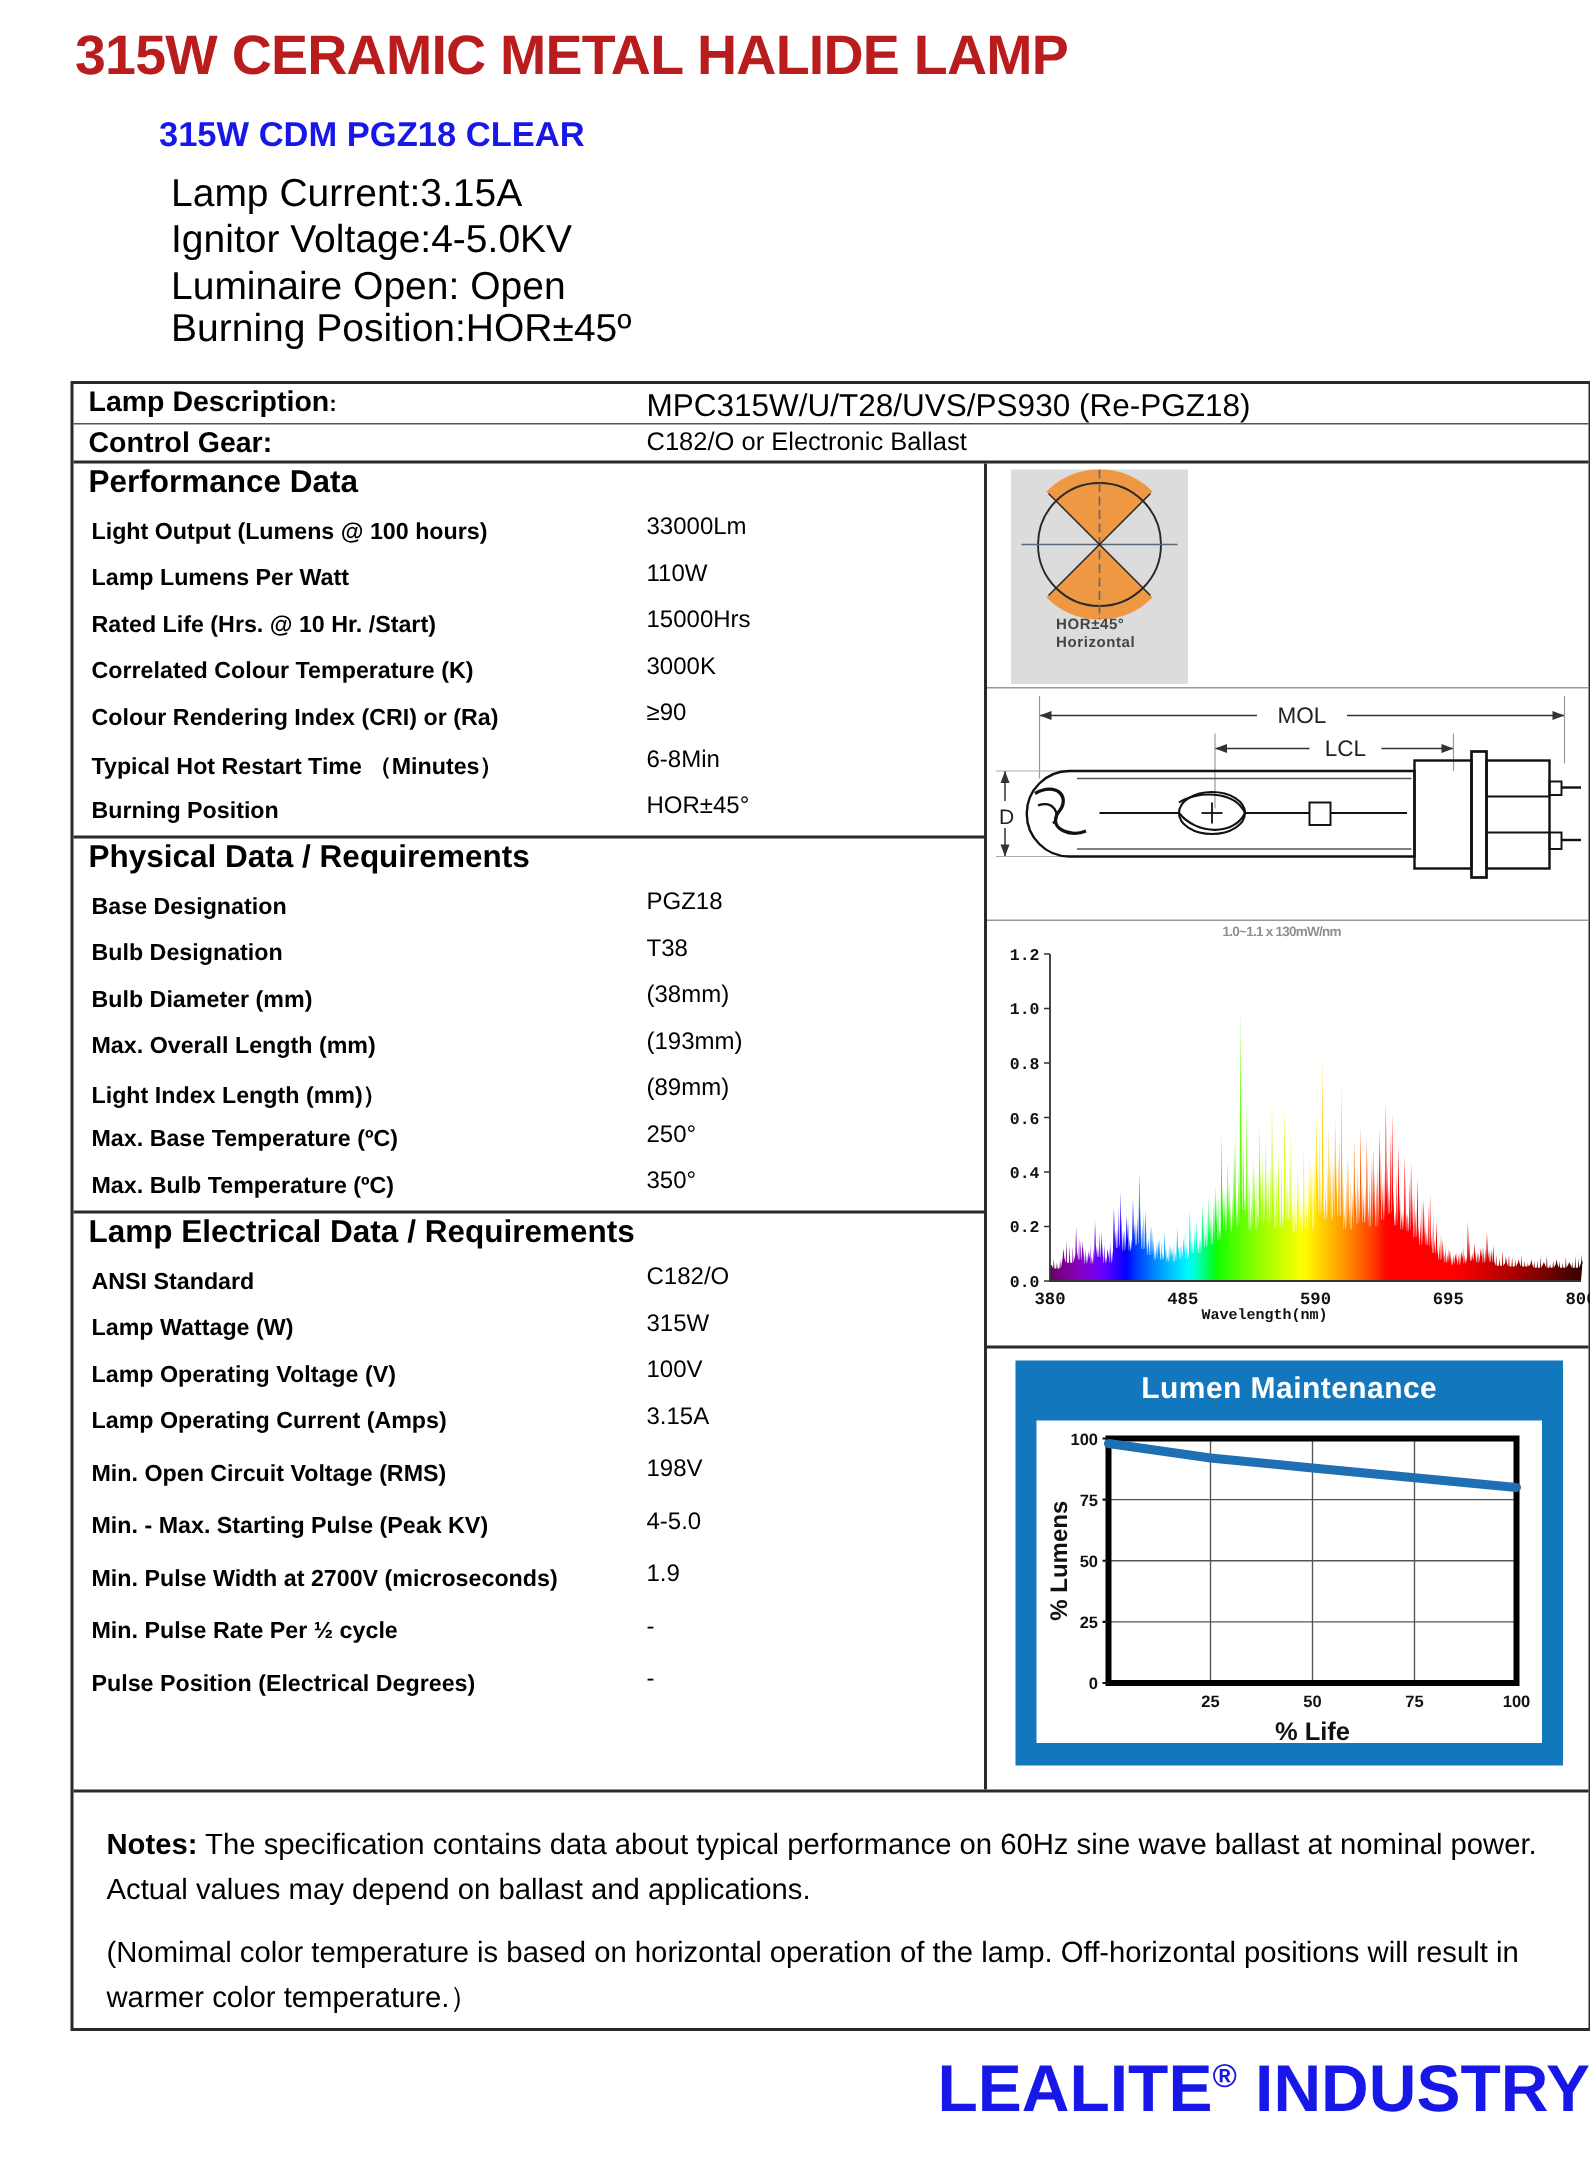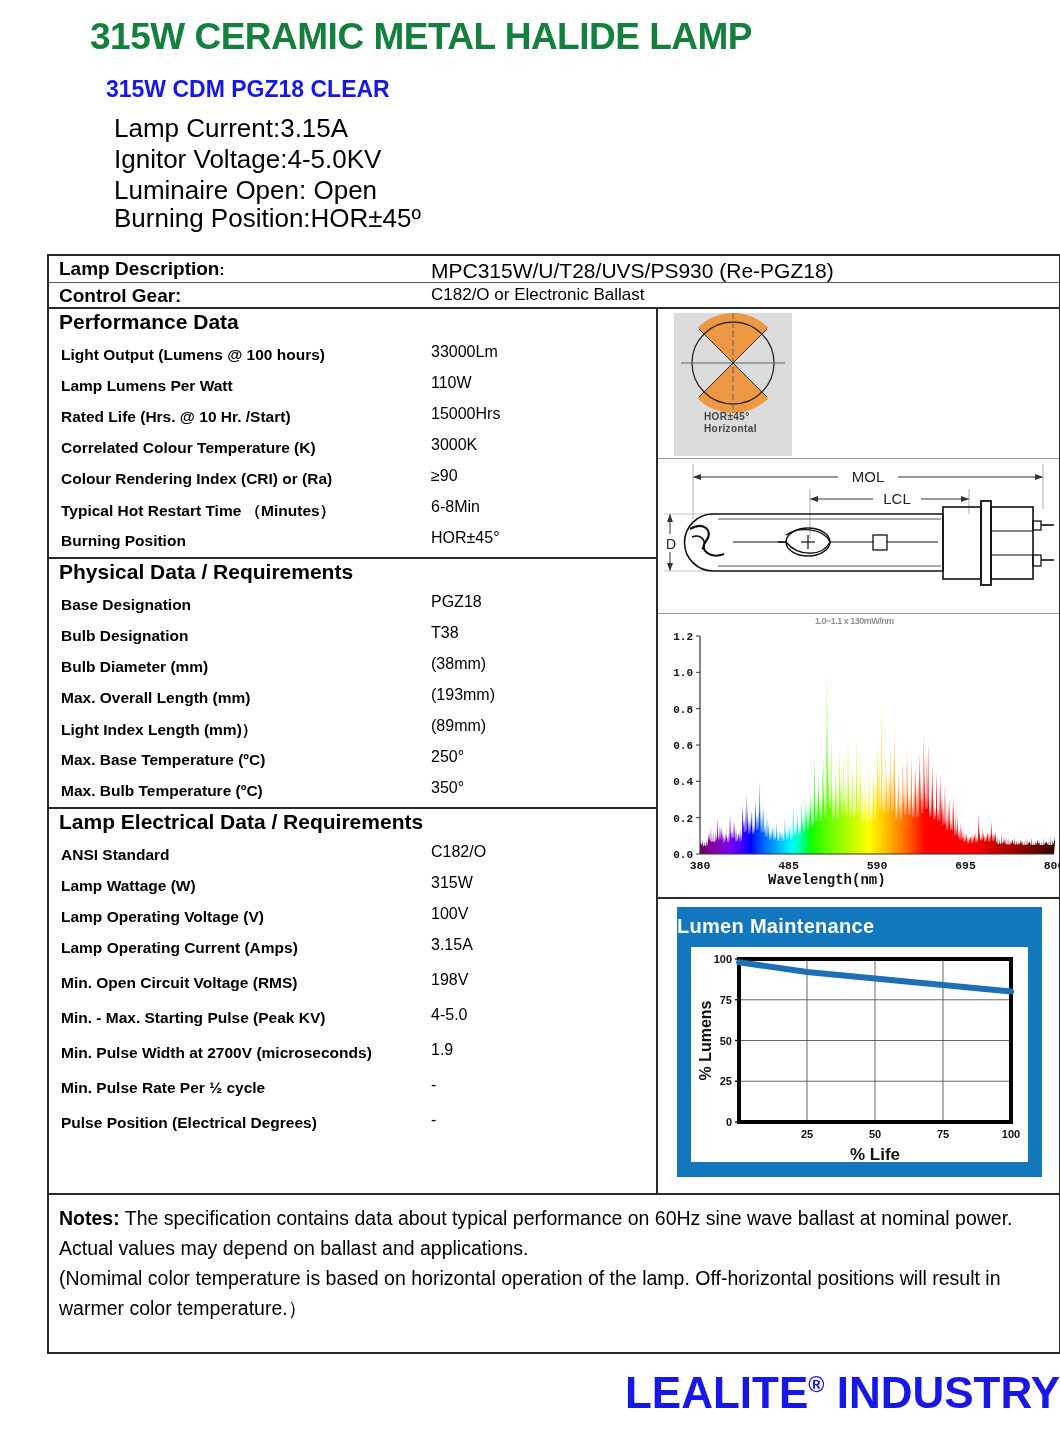--- a/index.html
+++ b/index.html
@@ -2,21 +2,21 @@
 <html><head>
 <meta charset="utf-8">
 <style>
   html,body{margin:0;padding:0;background:#fff;}
   body{
     width:1060px;height:1446px;position:relative;overflow:hidden;
     font-family:"Liberation Sans", sans-serif;color:#000;
   }
   
   .hdr{position:absolute;left:0;top:0;width:1060px;}
-  .title1{position:absolute;left:50px;top:16px;font-size:37px;font-weight:bold;color:#15803d;letter-spacing:-0.5px;white-space:nowrap;margin-left:40px;}
+  .title1{position:absolute;left:50px;top:16px;font-size:37px;font-weight:bold;color:#b91c1c;letter-spacing:-0.5px;white-space:nowrap;}
   .title2{position:absolute;left:106px;top:76px;font-size:23px;font-weight:bold;color:#1717e8;white-space:nowrap;}
   .hline{position:absolute;left:114px;font-size:26px;color:#000;white-space:nowrap;}
   .hline.l0{top:113px;} .hline.l1{top:144px;} .hline.l2{top:175px;} .hline.l3{top:203px;}
 
   
   .frame{position:absolute;left:47px;top:254px;width:1014px;height:1100px;border:2px solid #2a2a2a;box-sizing:border-box;}
   .lcol{position:absolute;left:0;top:0;width:607px;height:937px;box-sizing:border-box;}
   .rcol{position:absolute;left:607px;top:53px;width:403px;height:884px;box-sizing:border-box;border-left:2px solid #2a2a2a;}
 
   .toprow{height:26.5px;box-sizing:border-box;position:relative;border-bottom:1px solid #555;}
@@ -40,31 +40,31 @@
   .rb2{height:155px;border-bottom:1px solid #999;}
   .rb3{height:285px;border-bottom:2px solid #2a2a2a;}
   .rb4{height:291px;}
 
   
   .burnbox{position:absolute;left:16px;top:4px;width:118px;height:143px;background:#dcdcdc;}
   .burncap{position:absolute;left:30px;top:98px;font-size:10px;font-weight:bold;color:#444;line-height:12px;letter-spacing:0.4px;}
 
   
   .specwrap{position:absolute;left:0;top:0;width:478px;height:285px;}
-  .spec-axtitle{position:absolute;font-size:14px;font-family:"Liberation Mono",monospace;font-weight:bold;color:#111;}
+  .spec-axtitle{position:absolute;font-size:10px;font-family:"Liberation Mono",monospace;font-weight:bold;color:#111;margin-left:33px;}
   .specclip{position:absolute;font-size:9px;font-weight:bold;color:#333;letter-spacing:-0.5px;opacity:.55;}
 
   
   .lmwrap{position:absolute;left:19px;top:8px;width:365px;height:270px;background:#1277bc;padding:0;box-sizing:border-box;}
-  .lmtitle{position:absolute;left:0;top:8px;width:365px;color:#fff;font-size:20px;font-weight:bold;letter-spacing:.3px;}
+  .lmtitle{position:absolute;left:0;top:8px;width:365px;text-align:center;color:#fff;font-size:20px;font-weight:bold;letter-spacing:.3px;}
   .lminner{position:absolute;left:14px;top:40px;width:337px;height:215px;background:#fff;}
 
   
   .notes{position:absolute;left:0;top:937px;width:1010px;height:159px;border-top:2px solid #2a2a2a;box-sizing:border-box;padding:8px 12px 0 10px;}
-  .notes p{margin:0;font-size:19.5px;line-height:30px;color:#000;}
+  .notes p{margin:12px;font-size:19.5px;line-height:30px;color:#000;}
   .notes b{font-weight:bold;}
 
   
   .footer{position:absolute;left:0;top:1368px;width:1060px;text-align:right;font-size:44px;font-weight:bold;color:#1717e8;letter-spacing:0px;}
   .footer sup{font-size:22px;vertical-align:super;}
 </style>
 </head>
 <body>
 
 <div class="hdr">

